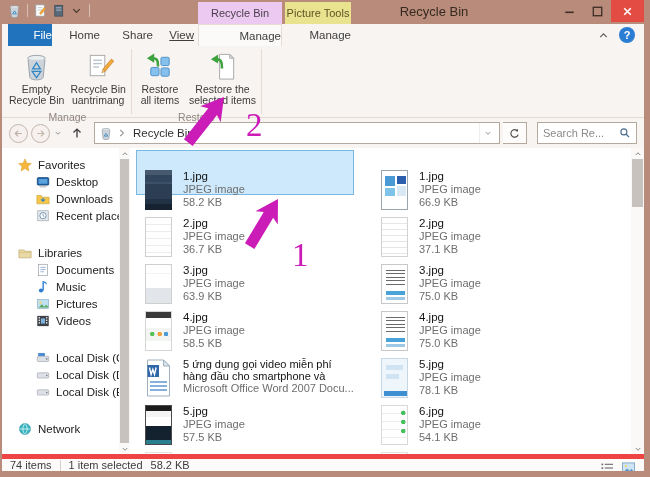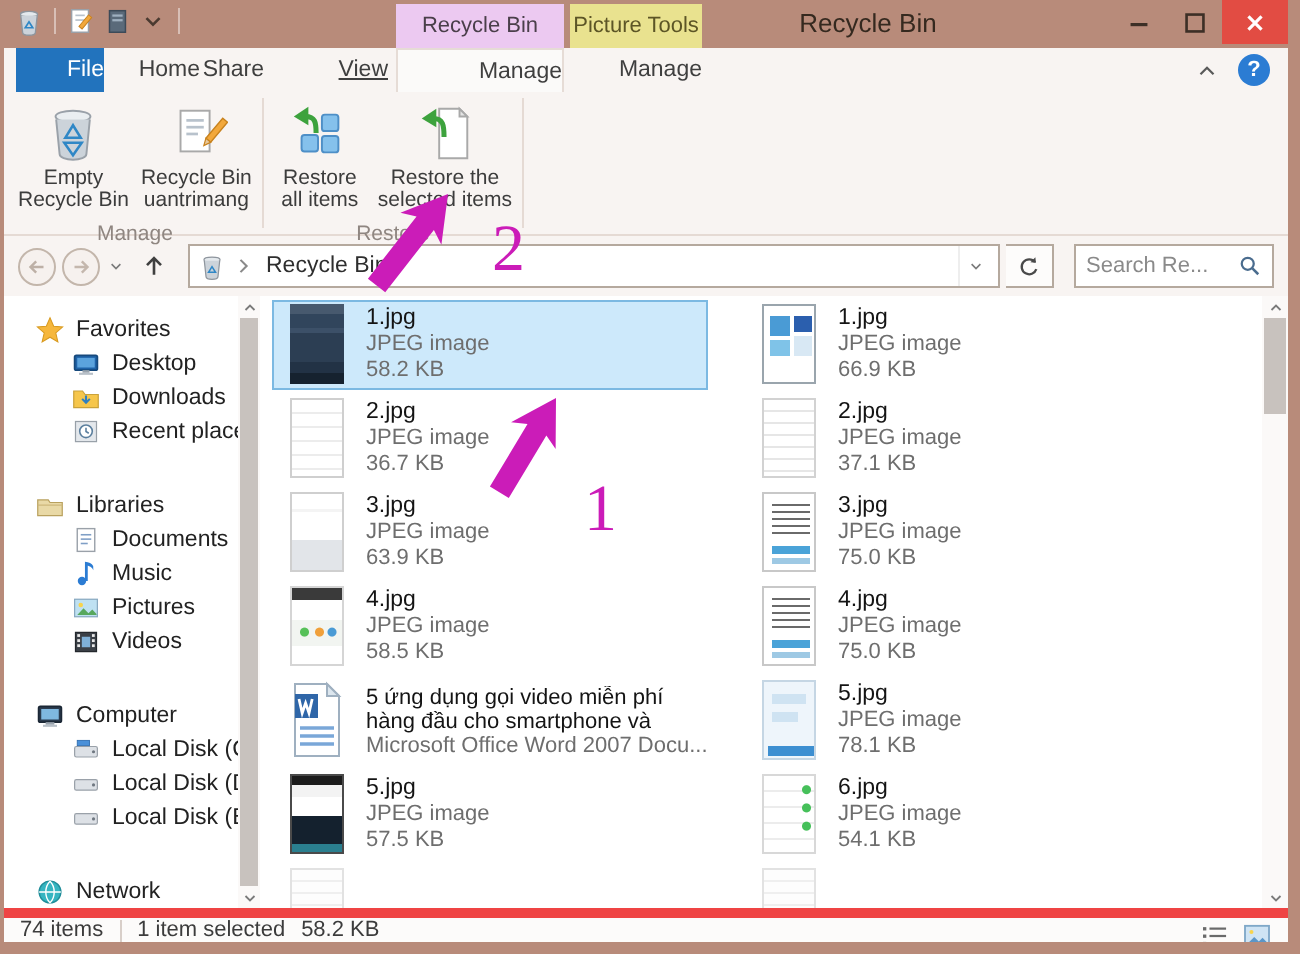--- a/index.html
+++ b/index.html
@@ -71,21 +71,21 @@
 .ls-scroll{width:13px}
 .sarrow{position:absolute;left:0;width:100%;height:11px;display:flex;align-items:center;justify-content:center}
 .sarrow svg{width:8px;height:8px}
 .sarrow.top{top:0}.sarrow.bot{bottom:0}
 .sthumb{position:absolute;left:1px;right:1px;background:#c8c2be}
 .sb-thumb{top:11px;bottom:11px}
 .ls-thumb{top:11px;height:48px}
 .filelist{flex:1;display:flex;padding:2px 0 0 6px;overflow:hidden}
 .fcol{width:236px}
 .fcol.c2{flex:1}
-.frow{display:flex;align-items:flex-end;gap:11px;height:45px;margin-bottom:2px;padding:2px 4px 2px 8px;border:1px solid transparent}
+.frow{display:flex;align-items:flex-start;gap:11px;height:45px;margin-bottom:2px;padding:19px 4px 2px 8px;border:1px solid transparent}
 .frow.sel{background:var(--selbg);border-color:var(--selborder);width:218px}
 .thumb{width:27px;height:40px;flex:none}
 .thumb svg{width:27px;height:40px}
 .fmeta{overflow:hidden}
 .fname{font-size:11.5px;line-height:13px;color:#141414}
 .fname.fdoc{font-size:11px;line-height:12px;max-height:24px;max-width:162px;overflow:hidden}
 .ftype,.fsize{font-size:11px;line-height:13px;color:#6e6e6e}
 
 .t-phone-dark{background:linear-gradient(180deg,#47596e 0 12%,#31455c 12% 30%,#3c5068 30% 36%,#2c3e53 36% 72%,#223245 72% 86%,#16222f 86%)}
 .t-phone-light{border:1px solid #cfcfcf;background:repeating-linear-gradient(180deg,#fff 0 6px,#ececec 6px 7px)}
@@ -181,21 +181,21 @@
             </svg>
           </span>
         </div>
     </div>
   </div>
 
   <div class="tabrow">
     <div id="tabs">
         <div class="tab file" style="left: 6px; width: 44px;">File</div>
         <div class="tab" style="left: 52px; width: 46px;">Home</div>
-        <div class="tab" style="left: 84px; width: 46px;">Share</div>
+        <div class="tab" style="left: 105px; width: 46px;">Share</div>
         <div class="tab" style="left: 148px; width: 44px; text-decoration: underline;">View</div>
         <div class="tab active" style="left: 196px; width: 84px;">Manage</div>
         <div class="tab" style="left: 283px; width: 66px;">Manage</div>
       </div>
     <span class="rb-collapse" style="display: inline-flex;">
         <svg viewBox="0 0 16 16">
           <path d="M4 10l4-4 4 4" fill="none" stroke="#5a5a5a" stroke-width="1.4"></path>
         </svg>
       </span>
     <span class="rb-help">?</span>
@@ -438,31 +438,20 @@
                   <rect x="11.4" y="6.4" width="1.6" height="1.6"></rect>
                   <rect x="11.4" y="9.3" width="1.6" height="1.6"></rect>
                 </g>
                 <rect x="5.6" y="5" width="4.8" height="6" fill="#7fb0d8"></rect>
               </svg>
             </span>
             <span>Videos</span>
           </div>
         </div>
         <div class="sb-section">
-          <div class="sb-row">
-            <span class="sb-ic">
-              <svg viewBox="0 0 16 16">
-                <rect x="1.5" y="2.5" width="13" height="9" rx="1" fill="#2b3b4e" stroke="#1b2735"></rect>
-                <rect x="3" y="4" width="10" height="6" fill="#7fb8e0"></rect>
-                <rect x="5.5" y="11.5" width="5" height="1.5" fill="#98a2ac"></rect>
-                <rect x="4" y="13" width="8" height="1.2" fill="#b8c0c8"></rect>
-              </svg>
-            </span>
-            <span>Computer</span>
-          </div>
           <div class="sb-row sb-child">
             <span class="sb-ic">
               <svg viewBox="0 0 16 16">
                 <rect x="1.5" y="6" width="13" height="6" rx="1" fill="#dde1e6" stroke="#9aa1a9" stroke-width=".7"></rect>
                 <circle cx="12.3" cy="9" r=".9" fill="#6f7780"></circle>
                 <rect x="3" y="2.5" width="7" height="3" fill="#4a90d9" stroke="#2e6db0" stroke-width=".5"></rect>
               </svg>
             </span>
             <span>Local Disk (C:)</span>
           </div>

